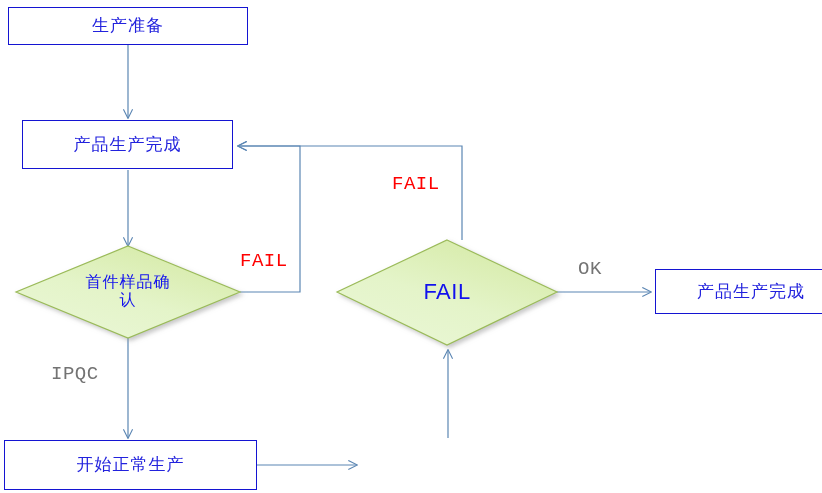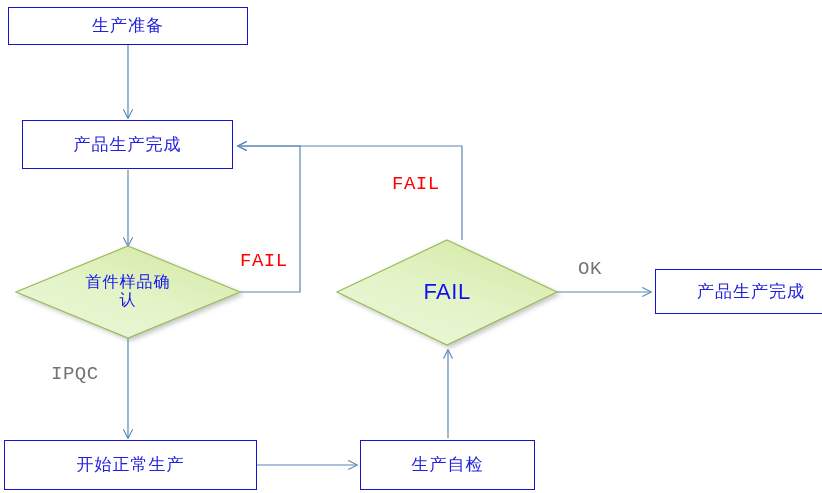--- a/index.html
+++ b/index.html
@@ -121,23 +121,20 @@
   </div>
 
   <div class="node-box" style="left:22px; top:120px; width:211px; height:49px;">
     <span class="node-label">产品生产完成</span>
   </div>
 
   <div class="node-box" style="left:4px; top:440px; width:253px; height:50px;">
     <span class="node-label">开始正常生产</span>
   </div>
 
-  <div class="node-box" style="left:360px; top:440px; width:175px; height:50px;">
-    <span class="node-label">生产自检</span>
-  </div>
 
   <div class="node-box" style="left:655px; top:269px; width:192px; height:45px;">
     <span class="node-label">产品生产完成</span>
   </div>
 
   <div class="diamond-label cjk" style="left:28px; top:273px; width:200px;">
     <div>首件样品确</div>
     <div>认</div>
   </div>
 

